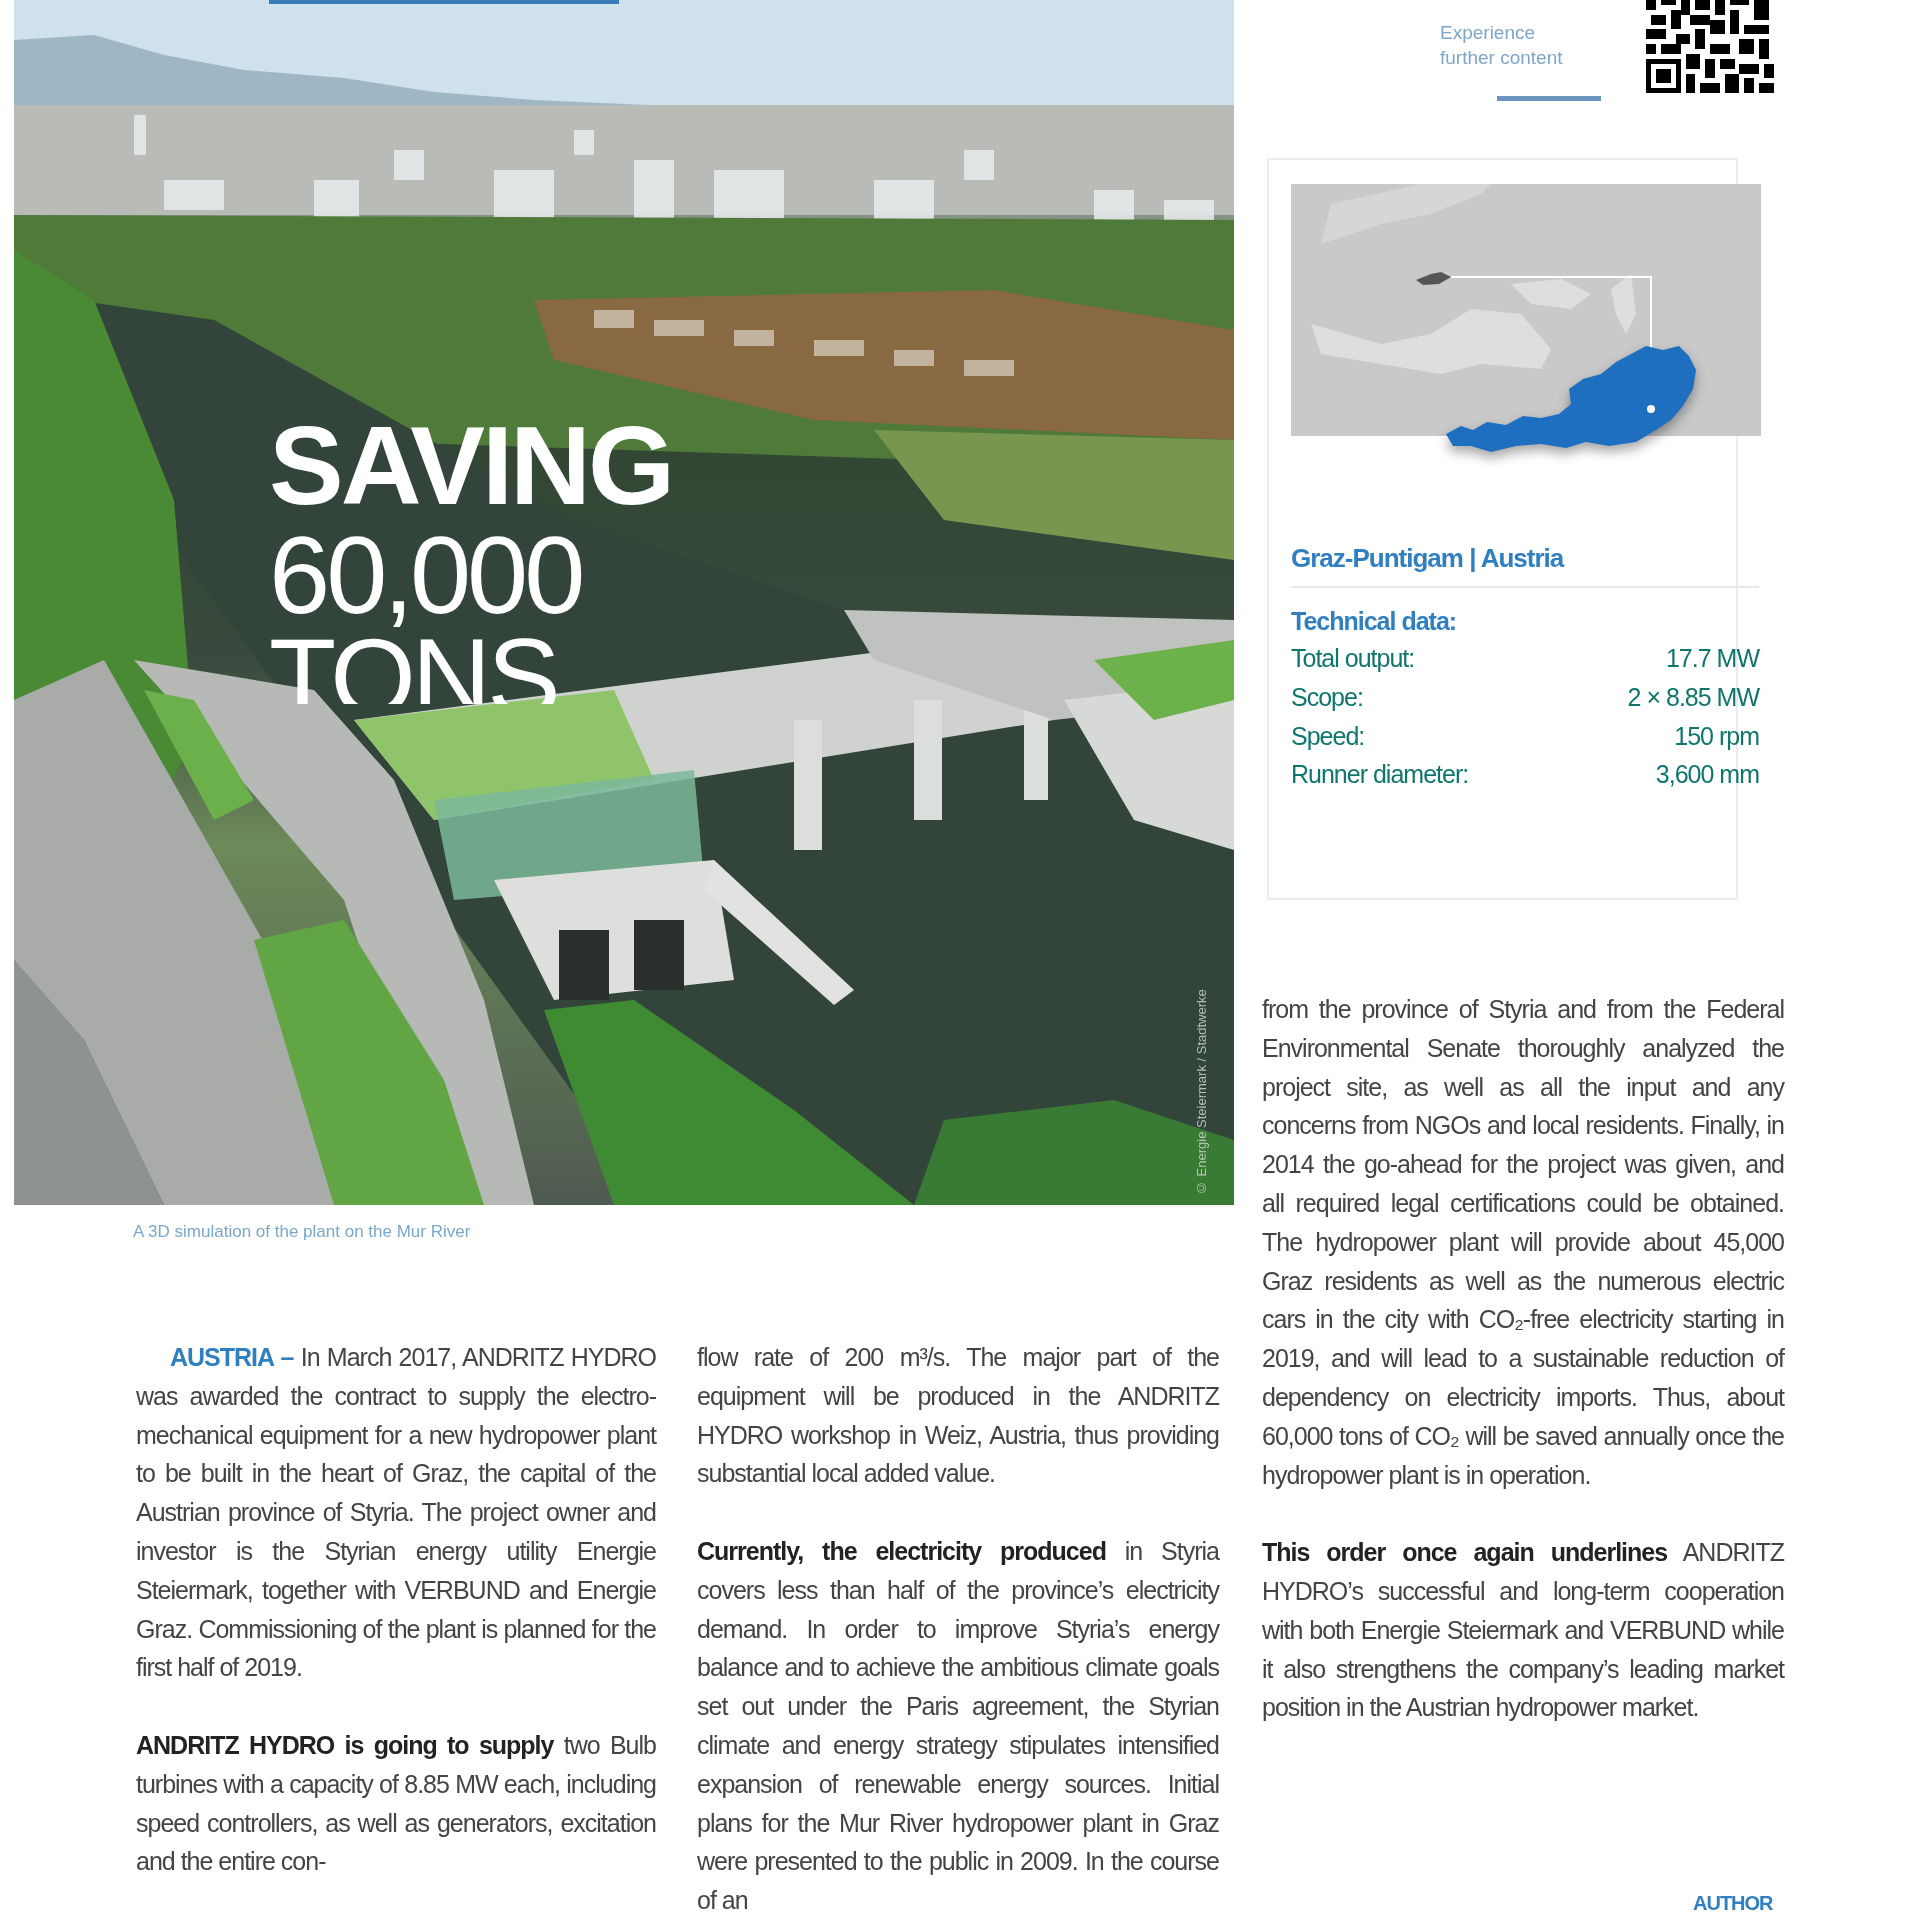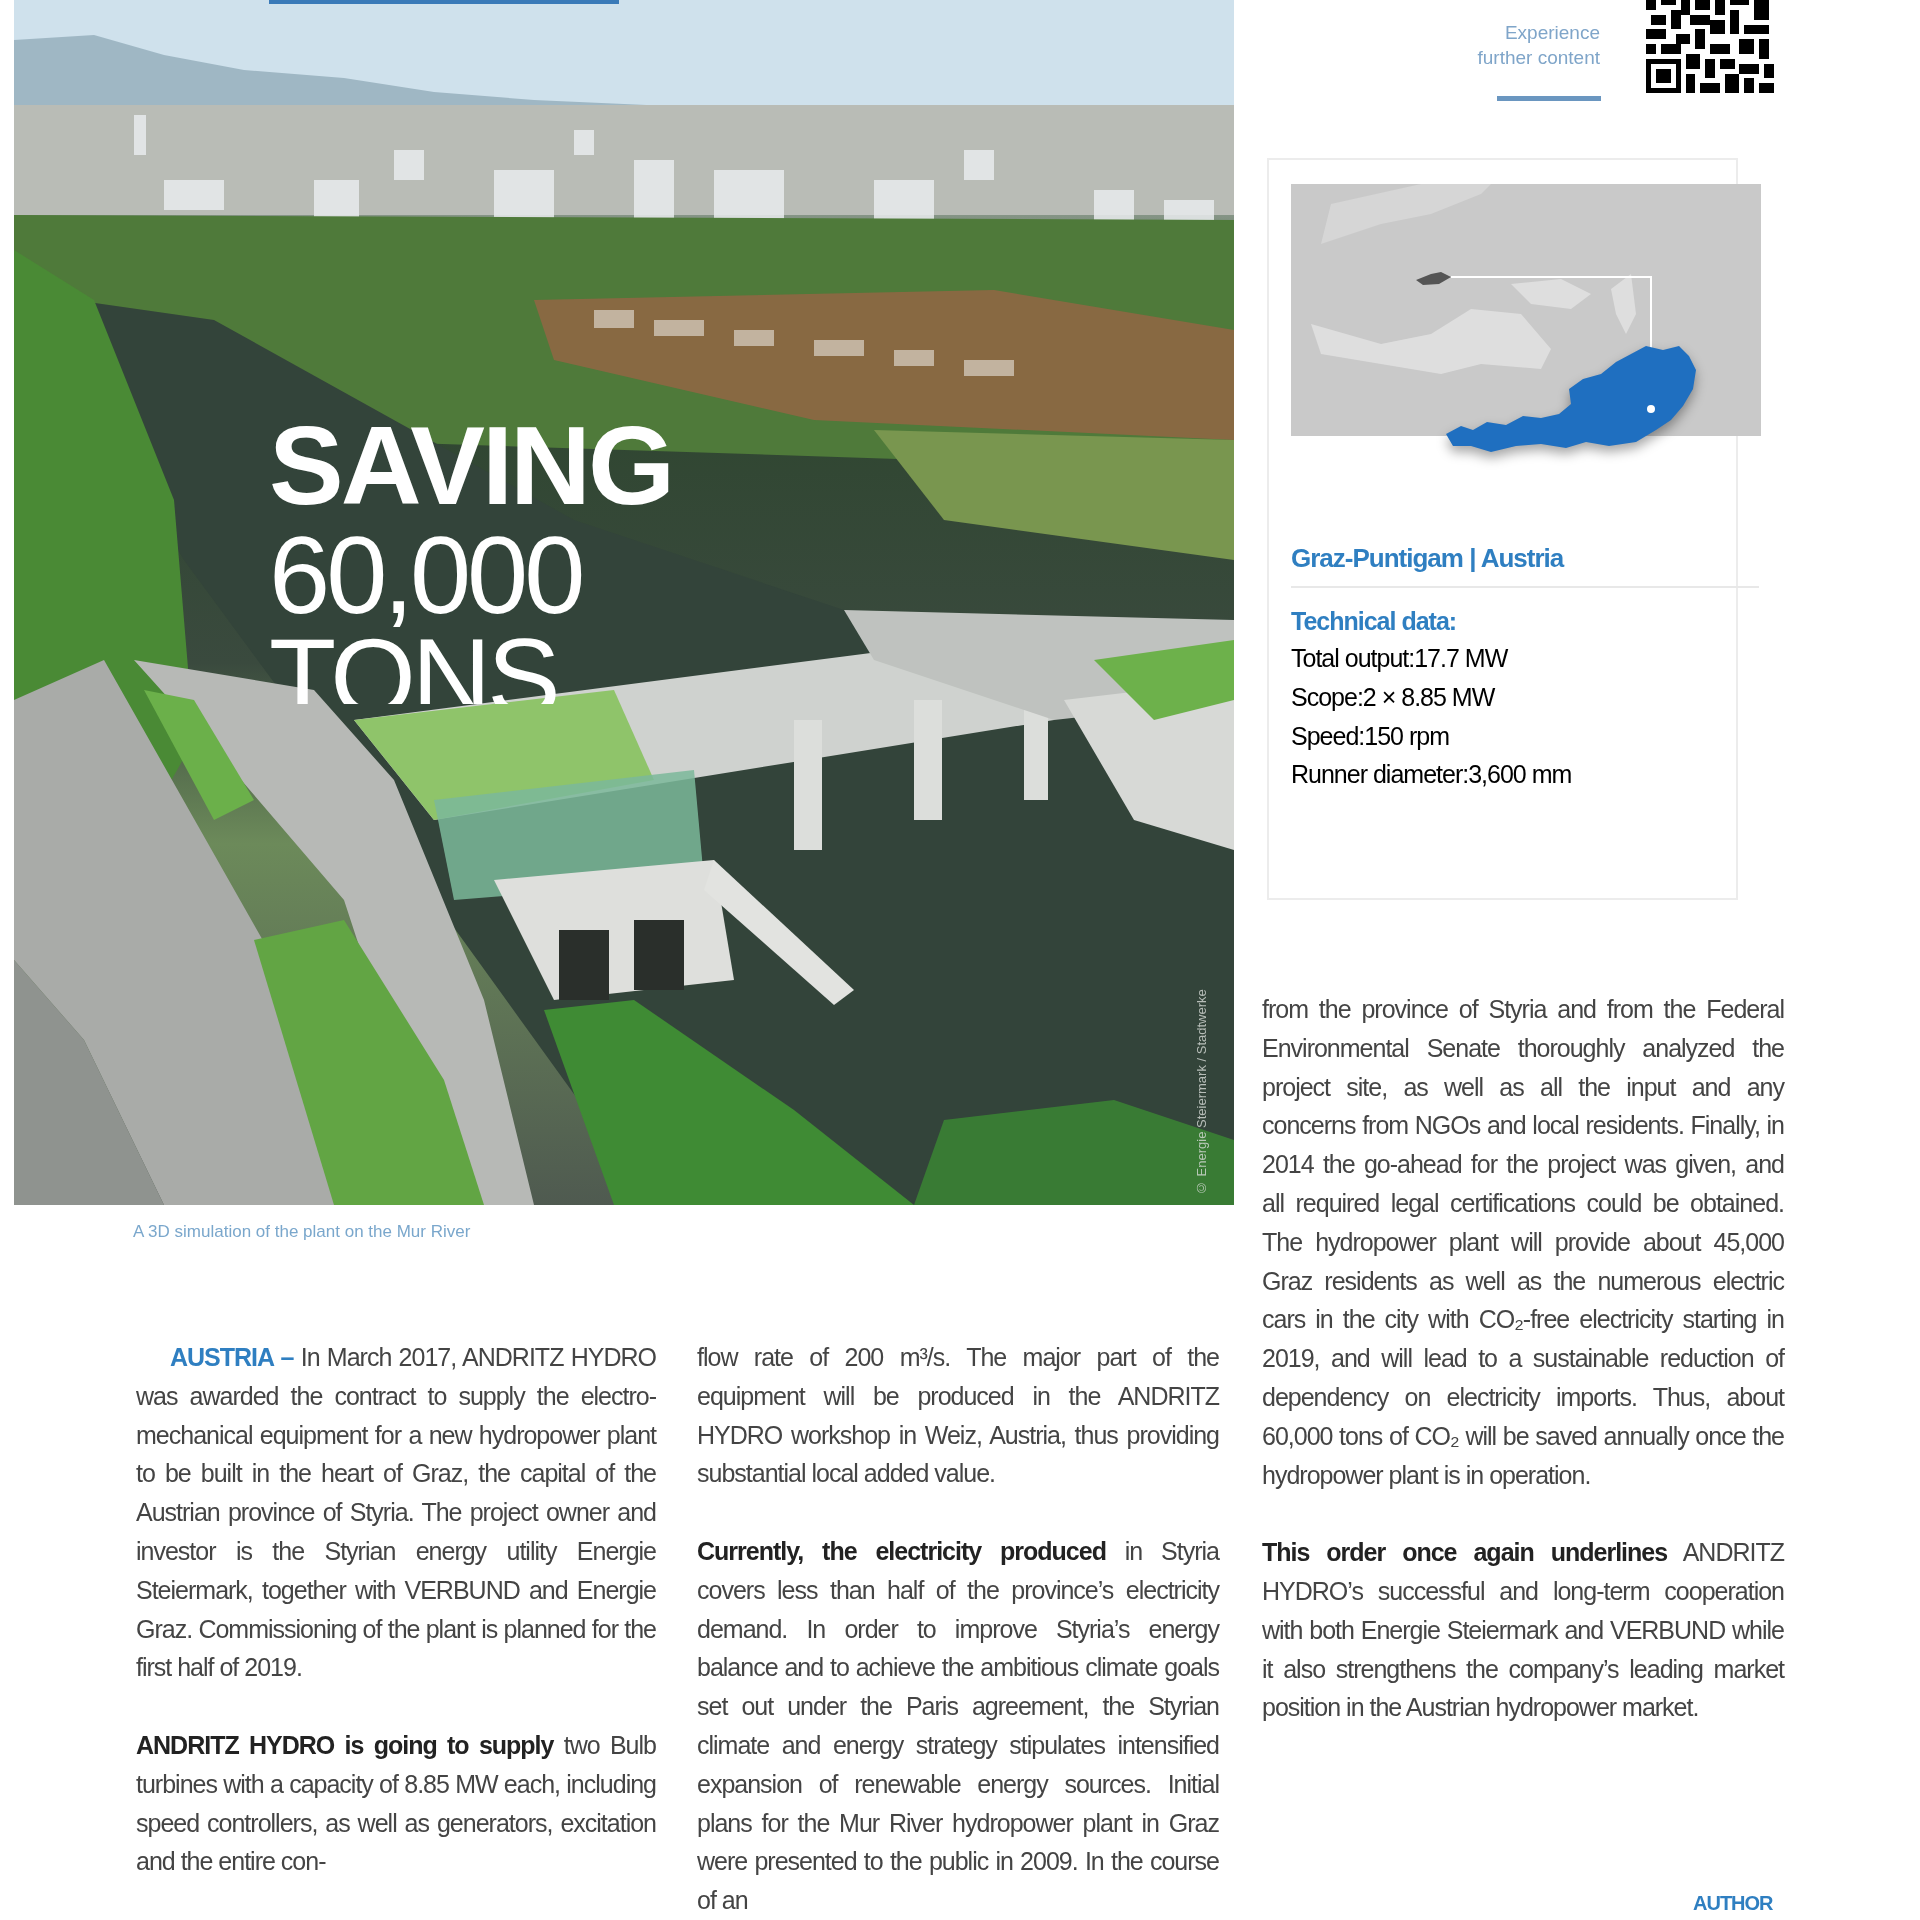--- a/index.html
+++ b/index.html
@@ -14,32 +14,32 @@
   .headline { position:absolute; left:255px; top:410px; color:#ffffff; line-height:1; }
   .headline .l1 { font-size:112px; font-weight:bold; letter-spacing:-3px; display:block; }
   .headline .l2 { font-size:110px; font-weight:normal; letter-spacing:-4px; display:block; margin-top:-2px; }
   .headline .l3 { font-size:110px; font-weight:normal; letter-spacing:-4px; display:block; margin-top:-8px; height:82px; overflow:hidden; }
   .copyright { position:absolute; left:1180px; top:905px; width:22px; height:290px; color:#d8dcd8; font-size:13px;
     writing-mode:vertical-rl; transform:rotate(180deg); white-space:nowrap; opacity:.8; }
 
   .caption { position:absolute; left:133px; top:1222px; font-size:17px; color:#7aa7cc; }
 
   
-  .experience { position:absolute; left:1440px; top:20px; width:160px; text-align:right; font-size:19px; color:#7fa5c9; line-height:25px; }
+  .experience { position:absolute; left:1440px; top:20px; width:160px; text-align:left; font-size:19px; color:#7fa5c9; line-height:25px; }
   .exp-bar { position:absolute; left:1497px; top:96px; width:104px; height:5px; background:#6a96c0; }
   .qr { position:absolute; left:1645px; top:0; width:130px; height:98px; }
 
   
   .card { position:absolute; left:1267px; top:158px; width:471px; height:742px; border:2px solid #ececec; background:#fff; }
   .map { position:absolute; left:22px; top:24px; width:470px; height:252px; background:#c9c9c9; overflow:visible; }
   .card .loc { position:absolute; left:22px; top:383px; font-size:26px; font-weight:bold; color:#2f7fc1; letter-spacing:-1px; }
   .card .sep { position:absolute; left:22px; top:426px; width:468px; height:2px; background:#e8e8e8; }
   .card .tech { position:absolute; left:22px; top:447px; font-size:25px; font-weight:bold; color:#2f7fc1; letter-spacing:-1px; }
   .specs { position:absolute; left:22px; top:484px; width:468px; }
-  .spec-row { display:flex; height:38.8px; font-size:25px; color:#000000; letter-spacing:-1px; }
+  .spec-row { display:flex; justify-content:space-between; height:38.8px; font-size:25px; color:#0f766e; letter-spacing:-1px; }
 
   
   .col { position:absolute; font-size:25px; line-height:38.8px; color:#444; text-align:justify; letter-spacing:-1px; }
   .col p { margin-bottom:38.8px; }
   .col b { color:#222; }
   .col .country { color:#2f7fc1; font-weight:bold;margin-left:34px; }
   #col1 { left:136px; top:1338px; width:520px; }
   #col2 { left:697px; top:1338px; width:522px; }
   #col3 { left:1262px; top:990px; width:522px; }
   .author { position:absolute; left:1693px; top:1892px; font-size:20px; font-weight:bold; color:#2f7fc1; letter-spacing:-1px; }

